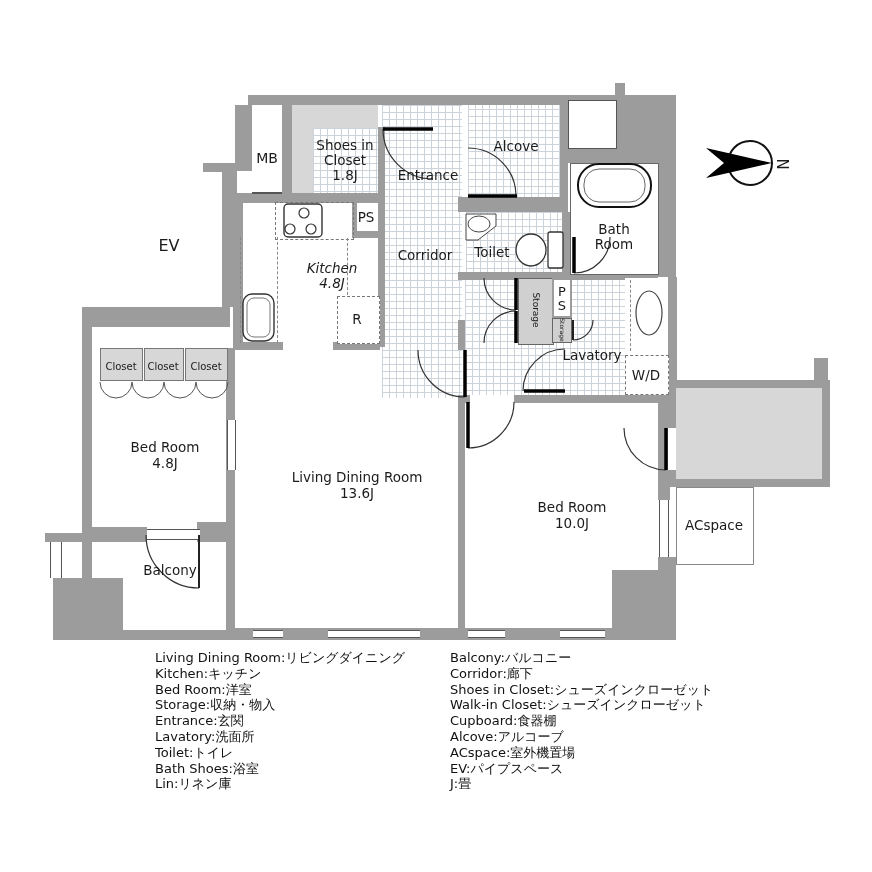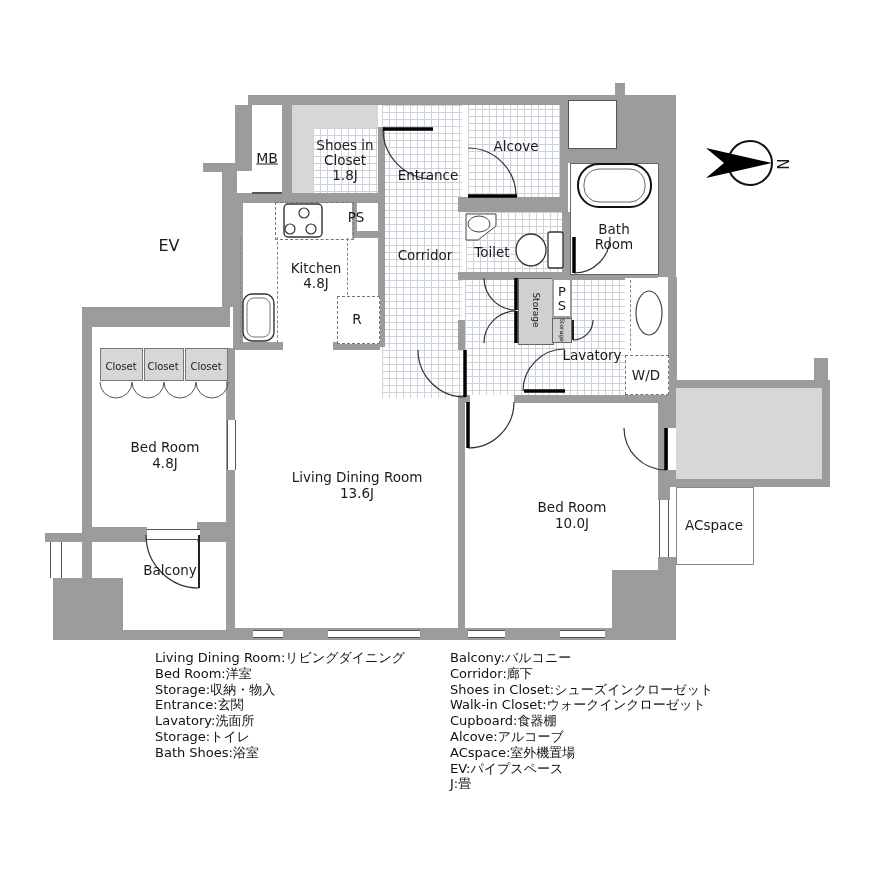--- a/index.html
+++ b/index.html
@@ -175,35 +175,35 @@
     <rect x="243" y="294" width="31" height="47" rx="9" fill="#fff" stroke="#333" stroke-width="1.4"></rect>
     <rect x="247" y="298" width="23" height="39" rx="7" fill="none" stroke="#777" stroke-width="1"></rect>
 
     <g>
       <circle cx="750" cy="163" r="22" fill="none" stroke="#111" stroke-width="2"></circle>
       <polygon points="706,148 772,163 706,178 724,163" fill="#000"></polygon>
     </g>
   </svg>
 
   <div class="lbl" style="left:169px;top:245px;font-size:16px;">EV</div>
-  <div class="lbl" style="left:267px;top:158px;font-size:14px;text-decoration:underline;">MB</div>
+  <div class="lbl" style="left:267px;top:158px;font-size:14px;">MB</div>
 
   <div class="lbl" style="left:345px;top:160px;">
     <span class="sz">Shoes in</span>
     <span class="sz">Closet</span>
     <span class="sz">1.8J</span>
   </div>
 
   <div class="lbl" style="left:428px;top:175px;">Entrance</div>
   <div class="lbl" style="left:516px;top:146px;">Alcove</div>
   <div class="lbl" style="left:425px;top:255px;">Corridor</div>
   <div class="lbl" style="left:492px;top:252px;">Toilet</div>
-  <div class="lbl" style="left:356px;top:217px;">PS</div>
-
-  <div class="lbl" style="left:316px;top:276px;">
+  <div class="lbl" style="left:366px;top:217px;">PS</div>
+
+  <div class="lbl" style="left:332px;top:276px;font-style:italic;">
     <span class="sz">Kitchen</span>
     <span class="sz">4.8J</span>
   </div>
 
   <div class="lbl" style="left:614px;top:237px;">
     <span class="sz">Bath</span>
     <span class="sz">Room</span>
   </div>
 
   <div class="lbl vtext" style="left:535px;top:310px;font-size:9px;">Storage</div>
@@ -241,32 +241,34 @@
   <div class="lbl sm" style="left:121px;top:366px;">Closet</div>
   <div class="lbl sm" style="left:163px;top:366px;">Closet</div>
   <div class="lbl sm" style="left:206px;top:366px;">Closet</div>
 
   <div class="lbl" style="left:357px;top:319px;">R</div>
 
   <div class="lbl" style="left:781px;top:164px;font-size:15px;transform:translate(-50%,-50%) rotate(90deg);">N</div>
 
   <div class="legend" style="left:155px;top:650px;">
     <div>Living Dining Room:リビングダイニング</div>
+    <div>Kitchen:キッチン</div>
     <div>Bed Room:洋室</div>
     <div>Storage:収納・物入</div>
     <div>Entrance:玄関</div>
     <div>Lavatory:洗面所</div>
-    <div>Storage:トイレ</div>
+    <div>Toilet:トイレ</div>
     <div>Bath Shoes:浴室</div>
+    <div>Lin:リネン庫</div>
   </div>
   <div class="legend" style="left:450px;top:650px;">
     <div>Balcony:バルコニー</div>
     <div>Corridor:廊下</div>
     <div>Shoes in Closet:シューズインクローゼット</div>
-    <div>Walk-in Closet:ウォークインクローゼット</div>
+    <div>Walk-in Closet:シューズインクローゼット</div>
     <div>Cupboard:食器棚</div>
     <div>Alcove:アルコーブ</div>
     <div>ACspace:室外機置場</div>
     <div>EV:パイプスペース</div>
     <div>J:畳</div>
   </div>
 
 </div>
 
 </body></html>

